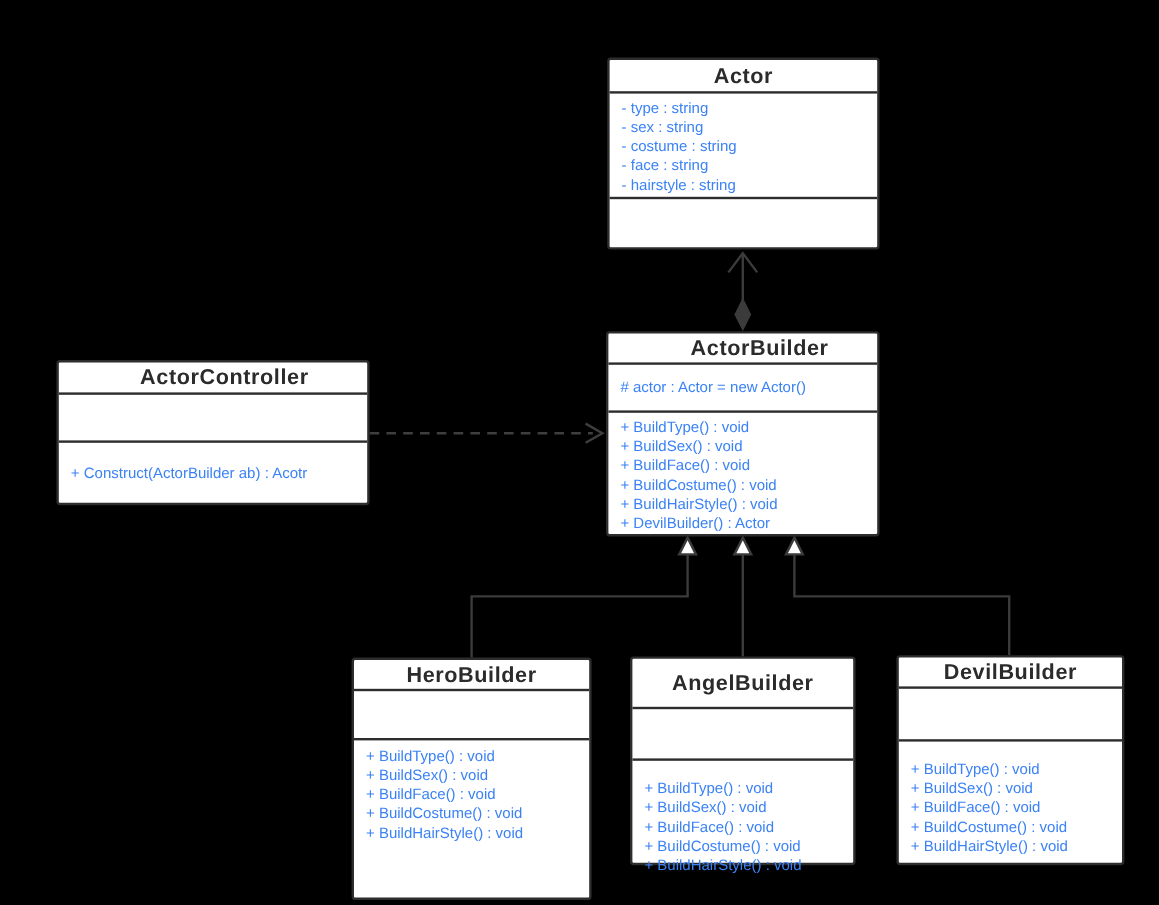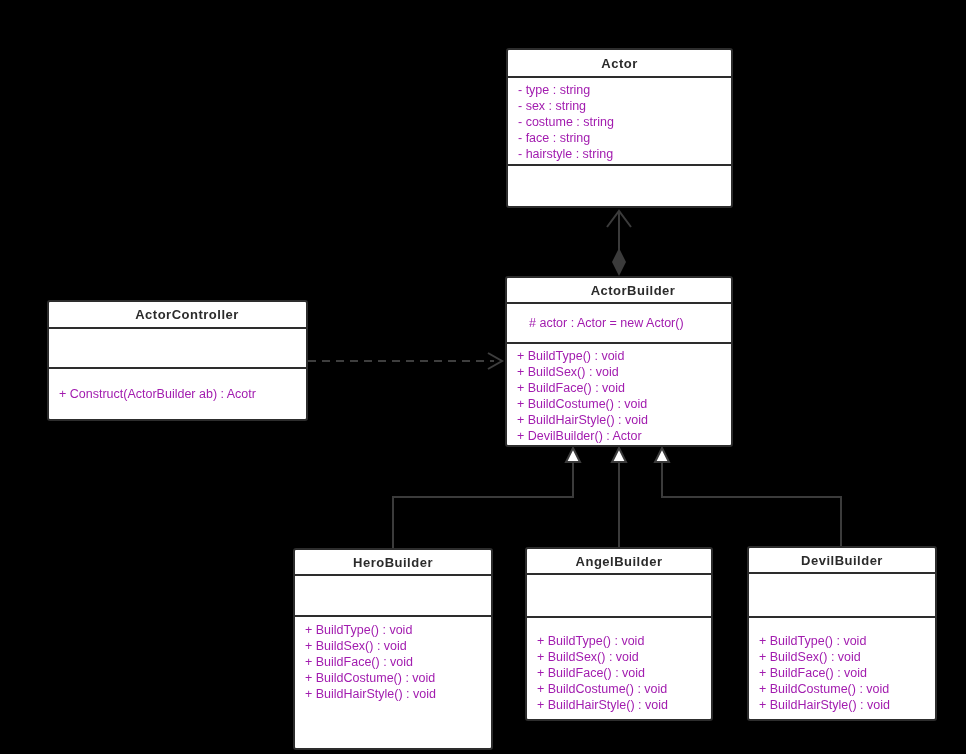--- a/index.html
+++ b/index.html
@@ -29,40 +29,40 @@
     flex-direction: column;
     color: #333333;
   }
   .uml-title {
     flex: 0 0 auto;
     border-bottom: 2px solid #2d2d2d;
     display: flex;
     align-items: center;
     justify-content: center;
     font-weight: 700;
-    font-size: 13px;
+    font-size: 18px;
     letter-spacing: 0.5px;
     color: #2b2b2b;
     box-sizing: border-box;
   }
   .uml-attrs {
     flex: 0 0 auto;
     border-bottom: 2px solid #2d2d2d;
     box-sizing: border-box;
   }
   .uml-methods {
     flex: 1 1 auto;
     box-sizing: border-box;
   }
   .uml-row {
     font-size: 12.5px;
     line-height: 16px;
     padding-left: 10px;
     white-space: nowrap;
-    color: #a21caf;
+    color: #3b82f6;
   }
   .v-center {
     display: flex;
     flex-direction: column;
     justify-content: center;
   }
 </style>
 </head>
 <body>
 
@@ -102,21 +102,21 @@
     <div class="uml-row">- sex : string</div>
     <div class="uml-row">- costume : string</div>
     <div class="uml-row">- face : string</div>
     <div class="uml-row">- hairstyle : string</div>
   </div>
   <div class="uml-methods"></div>
 </div>
 
 <div class="uml-class" style="left:505px; top:276px; width:228px; height:171px;">
   <div class="uml-title" style="height:26px;padding-left:28px;">ActorBuilder</div>
-  <div class="uml-attrs v-center" style="height:40px;padding-left:12px;">
+  <div class="uml-attrs v-center" style="height:40px;">
     <div class="uml-row"># actor : Actor = new Actor()</div>
   </div>
   <div class="uml-methods" style="padding-top:4px;">
     <div class="uml-row">+ BuildType() : void</div>
     <div class="uml-row">+ BuildSex() : void</div>
     <div class="uml-row">+ BuildFace() : void</div>
     <div class="uml-row">+ BuildCostume() : void</div>
     <div class="uml-row">+ BuildHairStyle() : void</div>
     <div class="uml-row">+ DevilBuilder() : Actor</div>
   </div>
@@ -136,21 +136,21 @@
   <div class="uml-methods" style="padding-top:5px;">
     <div class="uml-row">+ BuildType() : void</div>
     <div class="uml-row">+ BuildSex() : void</div>
     <div class="uml-row">+ BuildFace() : void</div>
     <div class="uml-row">+ BuildCostume() : void</div>
     <div class="uml-row">+ BuildHairStyle() : void</div>
   </div>
 </div>
 
 <div class="uml-class" style="left:525px; top:547px; width:188px; height:174px;">
-  <div class="uml-title" style="height:26px;">AngelBuilder</div>
+  <div class="uml-title" style="height:42px;">AngelBuilder</div>
   <div class="uml-attrs" style="height:43px;"></div>
   <div class="uml-methods" style="padding-top:15px;">
     <div class="uml-row">+ BuildType() : void</div>
     <div class="uml-row">+ BuildSex() : void</div>
     <div class="uml-row">+ BuildFace() : void</div>
     <div class="uml-row">+ BuildCostume() : void</div>
     <div class="uml-row">+ BuildHairStyle() : void</div>
   </div>
 </div>
 

